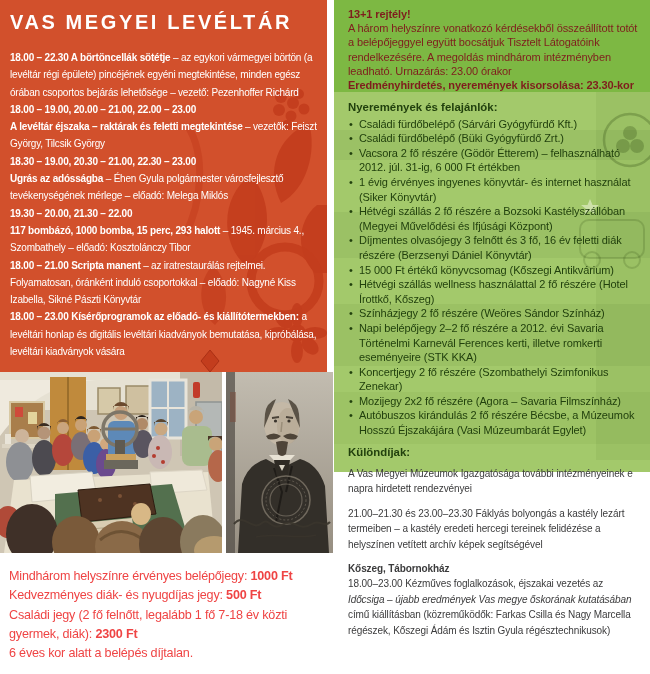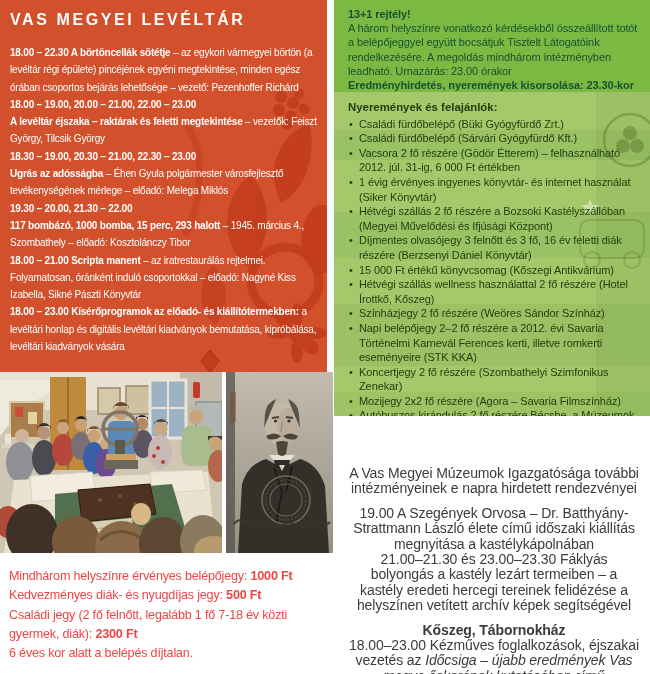--- a/index.html
+++ b/index.html
@@ -8,56 +8,56 @@
   .b{font-weight:bold;}
   .i{font-style:italic;}
   .page{position:absolute;inset:0;}
 
   
   .red-panel{position:absolute;left:0;top:0;width:327px;height:372px;
              background:#d2502c;overflow:hidden;color:#ffffff;}
   .red-ornament{position:absolute;right:0;top:85px;pointer-events:none;}
   .red-diamond{position:absolute;left:200px;top:350px;pointer-events:none;}
   .red-content{position:relative;padding:9px 8px 0 10px;}
-  .red-title{font-size:16px;font-weight:bold;letter-spacing:2.6px;
+  .red-title{font-size:20px;font-weight:bold;letter-spacing:2.6px;
              margin:2px 0 15px 0;}
   .prog p{margin:0;font-size:10px;line-height:17.3px;letter-spacing:-0.2px;
           width:309px;}
 
   
   .photo{position:absolute;top:372px;display:block;}
   .photo.color{left:0;}
   .photo.bw{left:226px;}
 
   
   .prices{position:absolute;left:9px;top:567px;width:318px;color:#ef4444;}
   .prices p{margin:0;font-size:12.6px;line-height:19.3px;letter-spacing:-0.2px;}
 
   
   .green-top{position:absolute;left:334px;top:0;width:316px;height:112px;
              background:#7db843;box-sizing:border-box;padding:7px 12px 0 14px;
-             color:#14532d;overflow:hidden;}
+             color:#7f1d1d;overflow:hidden;}
   .green-top p{margin:0;font-size:11px;line-height:14.2px;letter-spacing:-0.1px;}
-  .green-main{position:absolute;left:334px;top:92px;width:316px;height:324px;
+  .green-main{position:absolute;left:334px;top:92px;width:316px;height:380px;
               background:#a3c96b;box-sizing:border-box;padding:8px 12px 0 14px;
               color:#21400d;overflow:hidden;}
   .green-main .hd{margin:0 0 2px 0;font-size:11.4px;font-weight:bold;
                   line-height:14.6px;}
   .green-main .hd2{margin:7px 0 2px 0;}
   ul.plist{list-style:none;margin:0;padding:0;}
   ul.plist li{position:relative;margin:0;padding-left:11px;font-size:11px;
               line-height:14.6px;letter-spacing:-0.1px;}
   ul.plist li::before{content:"•";position:absolute;left:1px;top:0;}
   .watermark{position:absolute;left:0;top:0;pointer-events:none;}
 
   
   .bottom-right{position:absolute;left:348px;top:466px;width:292px;
                 color:#3b3b3c;}
-  .bottom-right p{margin:0;font-size:14px;line-height:15.4px;
-                  letter-spacing:-0.1px;text-align:center;}
+  .bottom-right p{margin:0;font-size:10px;line-height:15.4px;
+                  letter-spacing:-0.1px;}
   .bottom-right p.note{margin-bottom:9px;}
   .bottom-right p.venue{font-weight:bold;margin-top:9px;}
 </style>
 </head>
 <body>
 
 <div class="page">
 
   <div class="red-panel">
     <svg class="red-ornament" width="150" height="287" viewBox="0 0 150 287">
@@ -255,39 +255,38 @@
       <circle cx="296" cy="41" r="7" fill="#2e4a12" opacity="0.28"></circle>
       <circle cx="289" cy="54" r="7" fill="#2e4a12" opacity="0.28"></circle>
       <circle cx="303" cy="54" r="7" fill="#2e4a12" opacity="0.28"></circle>
       <polygon points="256,107 258.5,113 265,113 260,117 262,123 256,119 250,123 252,117 247,113 253.5,113" fill="#eaf2d2" opacity="0.6"></polygon>
       <rect x="246" y="128" width="64" height="38" rx="9" fill="none" stroke="#2e4a12" stroke-width="2" opacity="0.18"></rect>
       <circle cx="258" cy="168" r="8" fill="none" stroke="#2e4a12" stroke-width="2" opacity="0.18"></circle>
       <circle cx="298" cy="168" r="8" fill="none" stroke="#2e4a12" stroke-width="2" opacity="0.18"></circle>
     </svg>
     <p class="hd">Nyeremények és felajánlók:</p>
     <ul class="plist">
+      <li>Családi fürdőbelépő (Sárvári Gyógyfürdő Kft.)</li>
       <li>Családi fürdőbelépő (Büki Gyógyfürdő Zrt.)</li>
-      <li>Családi fürdőbelépő (Sárvári Gyógyfürdő Kft.)</li>
       <li>Vacsora 2 fő részére (Gödör Étterem) – felhasználható 2012. júl. 31-ig, 6 000 Ft értékben</li>
       <li>1 évig érvényes ingyenes könyvtár- és internet használat (Siker Könyvtár)</li>
       <li>Hétvégi szállás 2 fő részére a Bozsoki Kastélyszállóban (Megyei Művelődési és Ifjúsági Központ)</li>
       <li>Díjmentes olvasójegy 3 felnőtt és 3 fő, 16 év feletti diák részére (Berzsenyi Dániel Könyvtár)</li>
       <li>15 000 Ft értékű könyvcsomag (Kőszegi Antikvárium)</li>
       <li>Hétvégi szállás wellness használattal 2 fő részére (Hotel Írottkő, Kőszeg)</li>
       <li>Színházjegy 2 fő részére (Weöres Sándor Színház)</li>
       <li>Napi belépőjegy 2–2 fő részére a 2012. évi Savaria Történelmi Karnevál Ferences kerti, illetve romkerti eseményeire (STK KKA)</li>
       <li>Koncertjegy 2 fő részére (Szombathelyi Szimfonikus Zenekar)</li>
       <li>Mozijegy 2x2 fő részére (Agora – Savaria Filmszínház)</li>
       <li>Autóbuszos kirándulás 2 fő részére Bécsbe, a Múzeumok Hosszú Éjszakájára (Vasi Múzeumbarát Egylet)</li>
     </ul>
     <p class="hd hd2">Különdíjak:</p>
 
   </div>
 
   <div class="bottom-right">
     <p class="note">A Vas Megyei Múzeumok Igazgatósága további intézményeinek e napra hirdetett rendezvényei</p>
-    <p>19.00 A Szegények Orvosa – Dr. Batthyány-Strattmann László élete című időszaki kiállítás megnyitása a kastélykápolnában</p>
     <p>21.00–21.30 és 23.00–23.30 Fáklyás bolyongás a kastély lezárt termeiben – a kastély eredeti hercegi tereinek felidézése a helyszínen vetített archív képek segítségével</p>
     <p class="venue">Kőszeg, Tábornokház</p>
     <p><span>18.00–23.00 Kézműves foglalkozások, éjszakai vezetés az </span><span class="i">Időcsiga – újabb eredmények Vas megye őskorának kutatásában</span><span> című kiállításban (közreműködők: Farkas Csilla és Nagy Marcella régészek, Kőszegi Ádám és Isztin Gyula régésztechnikusok)</span></p>
   </div>
 
 </div>
 
 </body></html>

